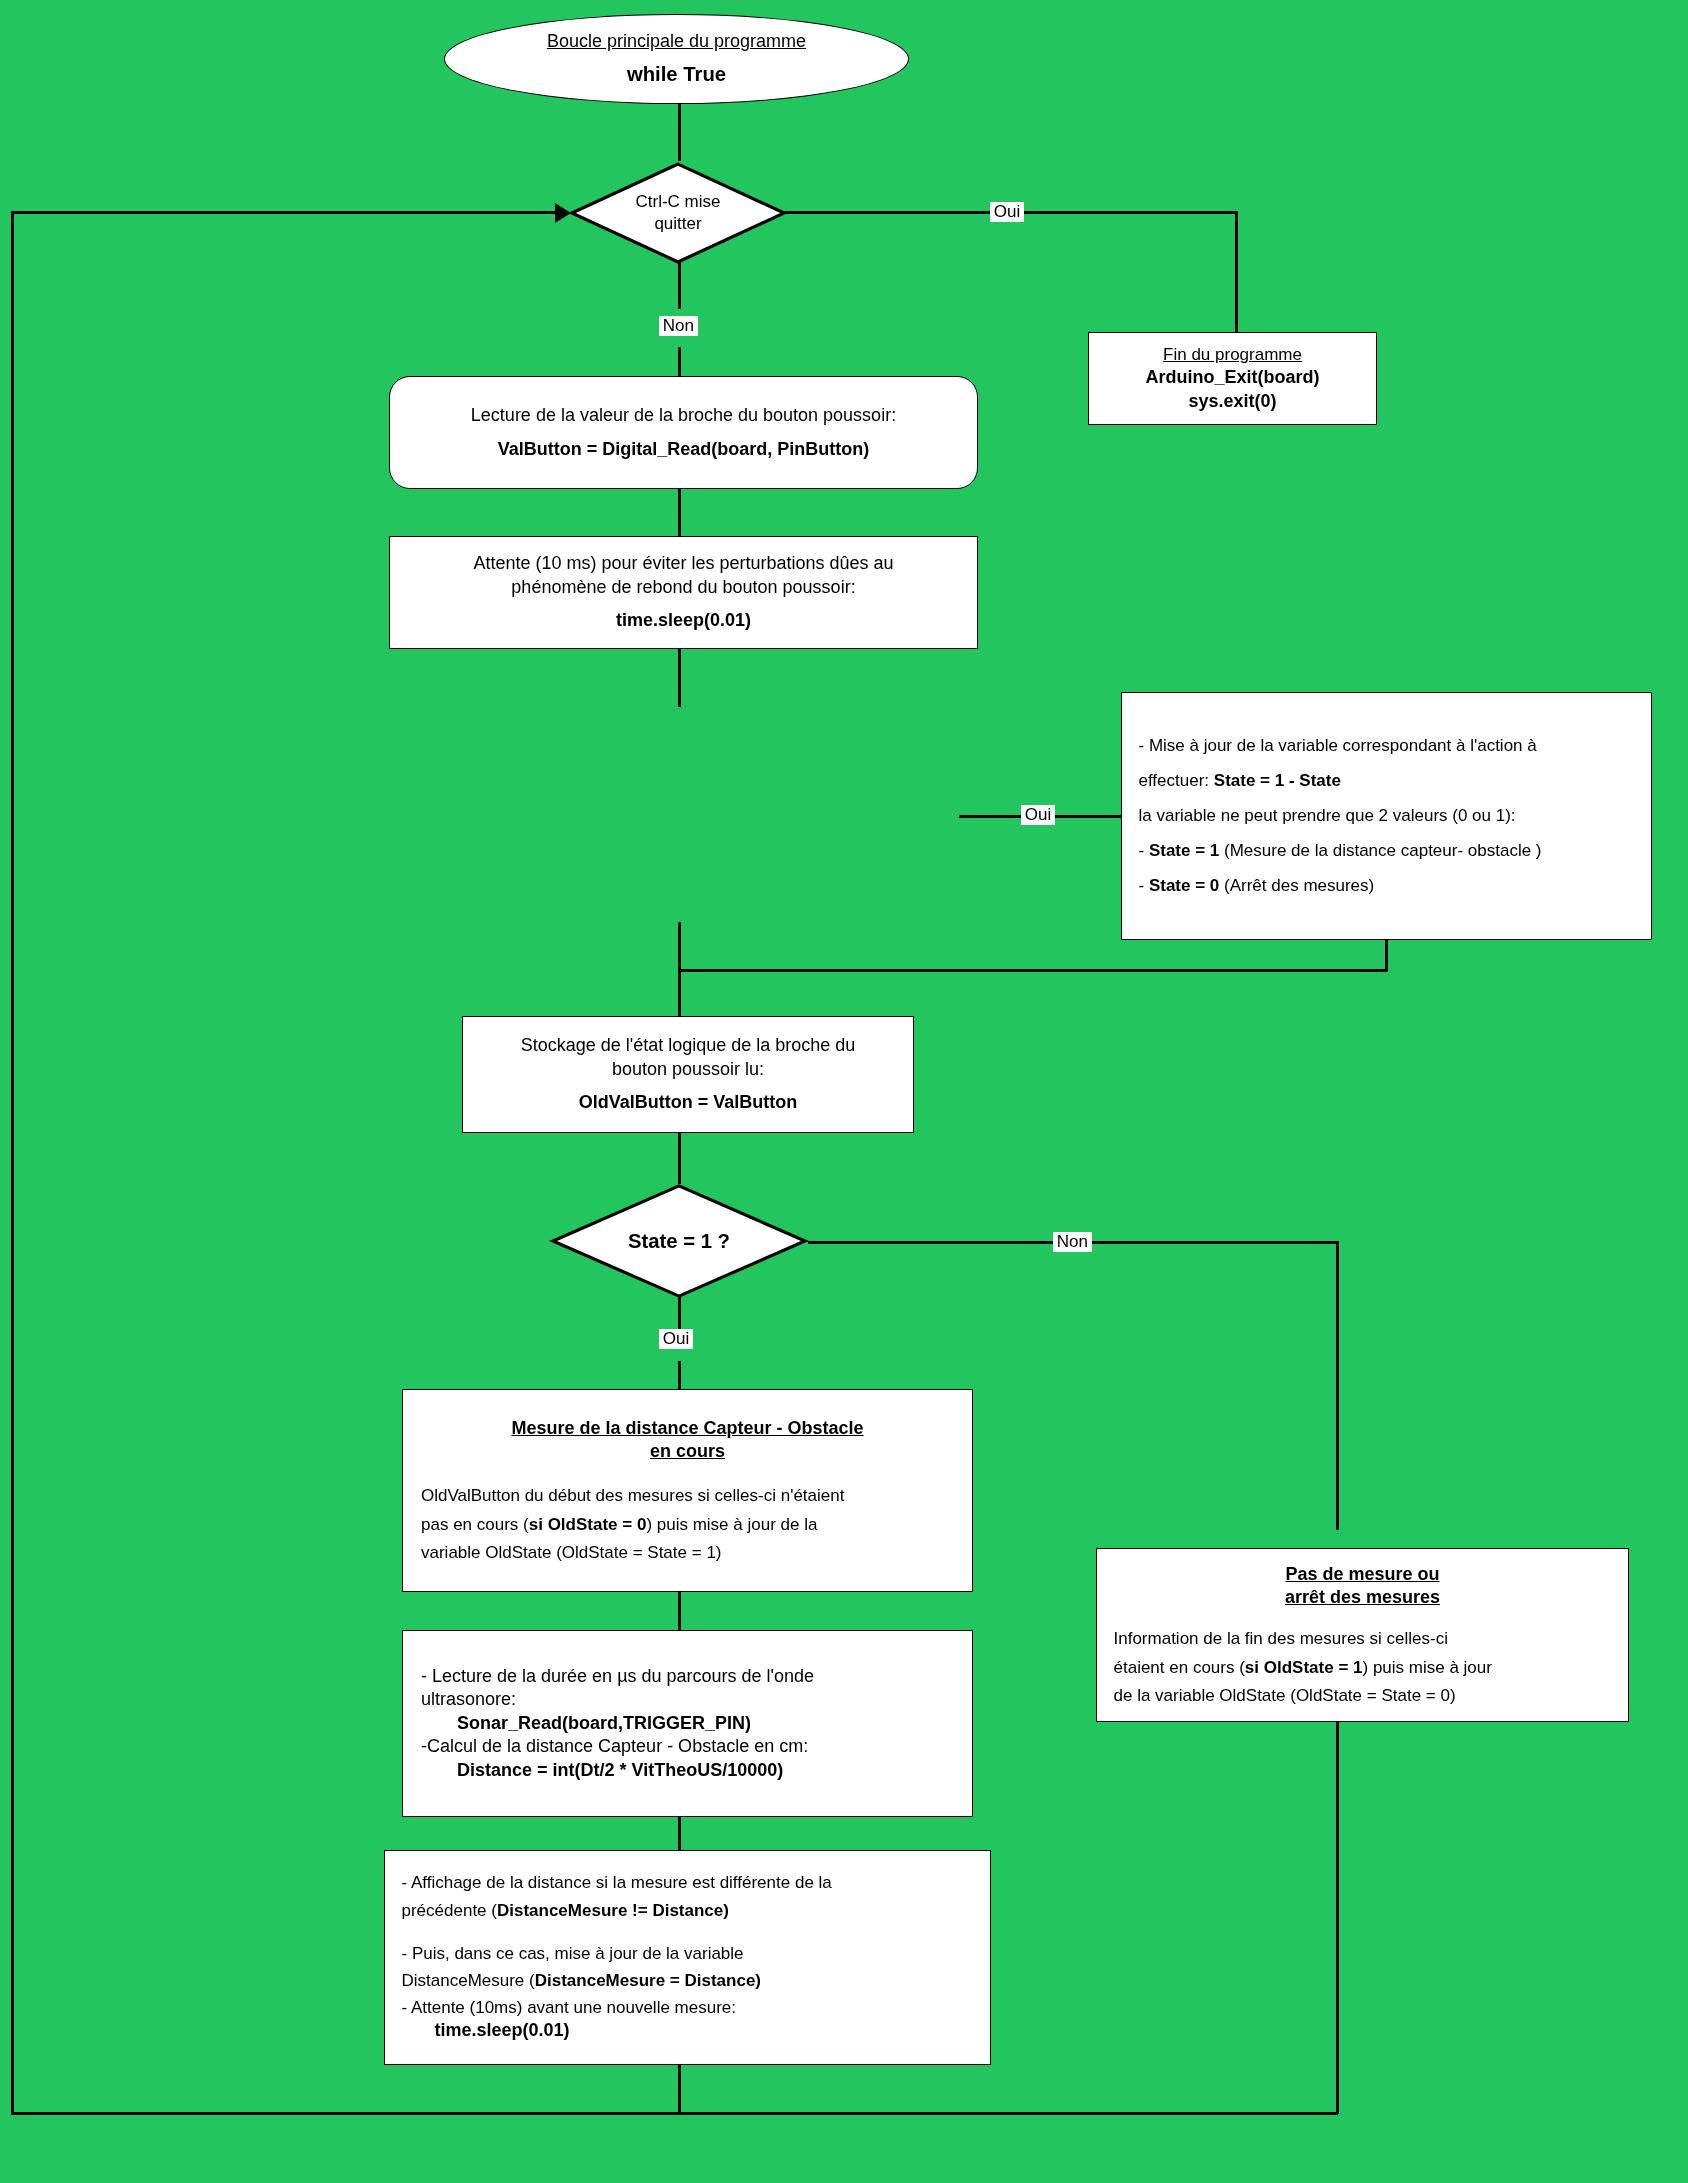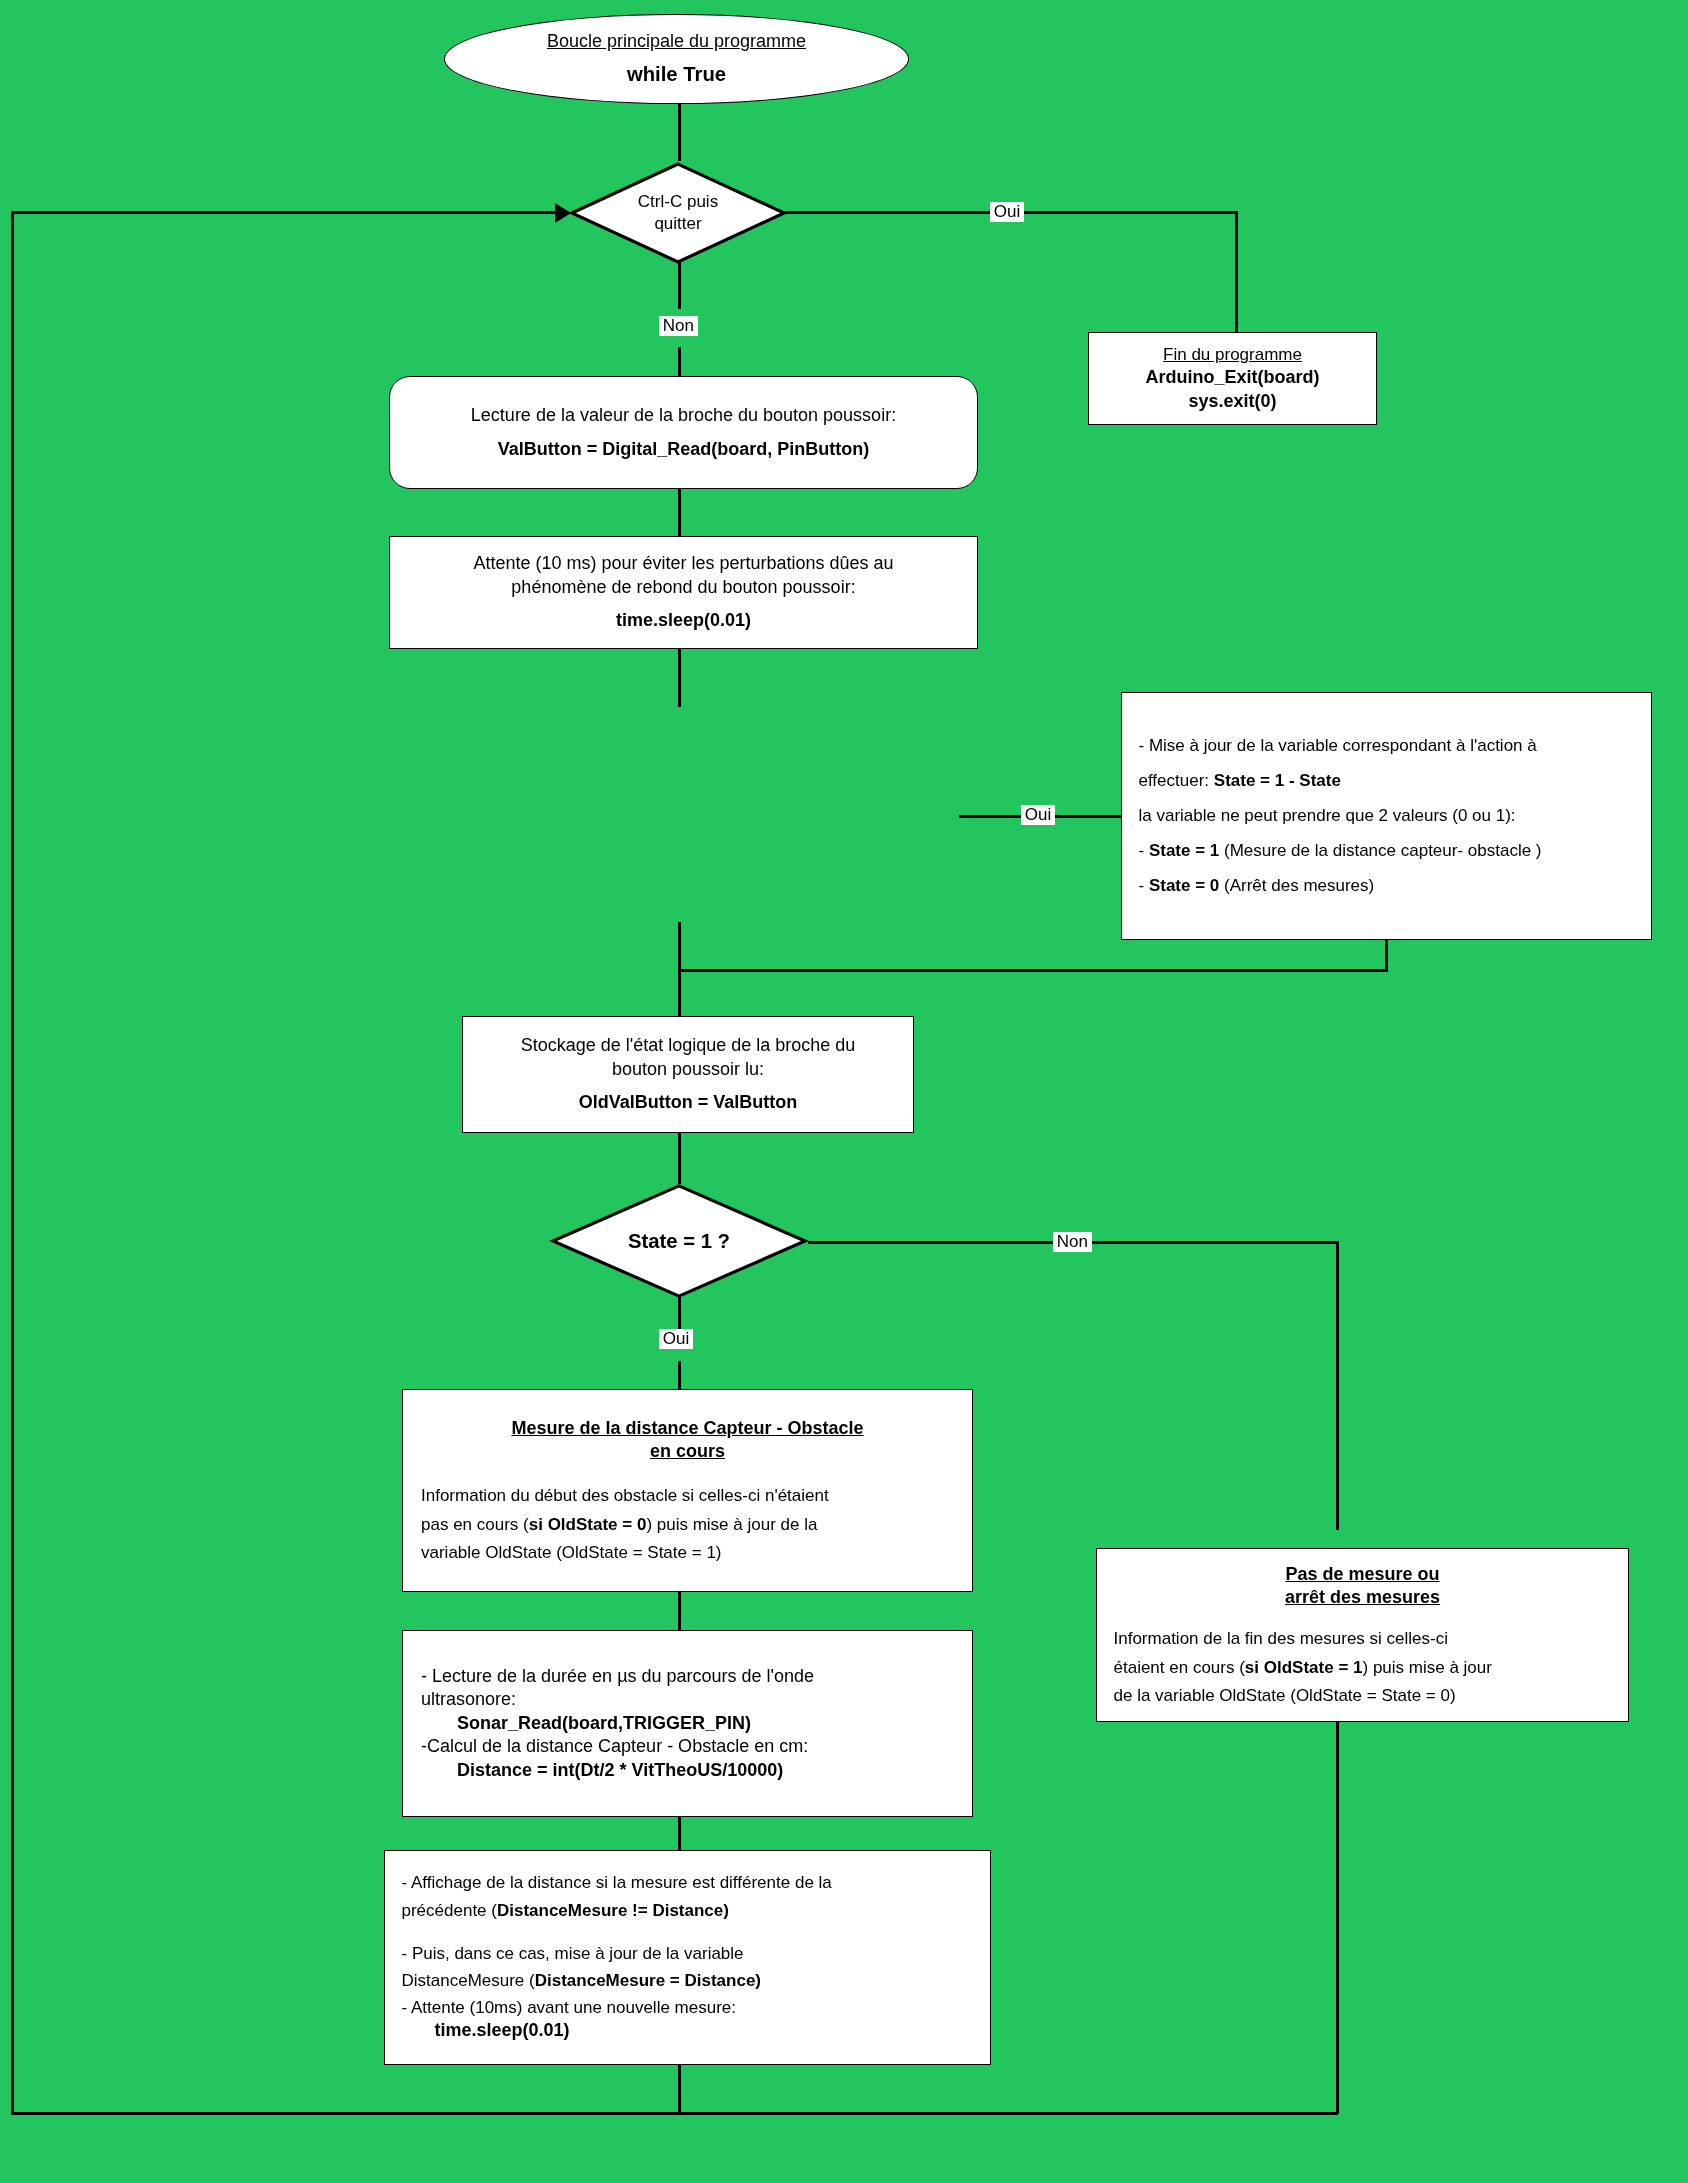--- a/index.html
+++ b/index.html
@@ -90,21 +90,21 @@
   <div class="node termnode" style="left:444px;top:14px;width:465px;height:90px;">
     <span class="tline f28 u">Boucle principale du programme</span>
     <span class="tline f32 b" style="margin-top:7.6px;">while True</span>
   </div>
 
   <div class="diamond" style="left:570px;top:162px;width:216px;height:102px;">
     <svg width="216" height="102" viewBox="0 0 340 160">
       <polygon points="170,3 337,80 170,157 3,80" fill="#ffffff" stroke="#000000" stroke-width="5"></polygon>
     </svg>
     <div class="dlabel">
-      <span class="tline f27">Ctrl-C puis</span>
+      <span class="tline f27">Ctrl-C mise</span>
       <span class="tline f27">quitter</span>
     </div>
   </div>
 
   <span class="edgelabel" style="left:990px;top:202px;">Oui</span>
   <span class="edgelabel" style="left:659px;top:316px;">Non</span>
 
   <div class="node boxnode" style="left:1088px;top:332px;width:289px;height:93px;">
     <div class="pad">
       <span class="tline f27 u c">Fin du programme</span>
@@ -162,21 +162,21 @@
   </div>
 
   <span class="edgelabel" style="left:1053px;top:1232px;">Non</span>
   <span class="edgelabel" style="left:659px;top:1329px;">Oui</span>
 
   <div class="node boxnode" style="left:402px;top:1389px;width:571px;height:203px;">
     <div class="pad" style="padding:0 18px;">
       <span class="tline f28 b u c">Mesure de la distance Capteur - Obstacle</span>
       <span class="tline f28 b u c">en cours</span>
       <div class="sp" style="height:21.6px;"></div>
-      <span class="tline f27 l" style="margin-bottom:6.3px;">Information du début des obstacle si celles-ci n'étaient</span>
+      <span class="tline f27 l" style="margin-bottom:6.3px;">OldValButton du début des mesures si celles-ci n'étaient</span>
       <span class="tline f27 l" style="margin-bottom:6.3px;"><span>pas en cours  (</span><span class="b">si OldState = 0</span><span>)  puis mise à jour de la</span></span>
       <span class="tline f27 l">variable OldState (OldState = State = 1)</span>
     </div>
   </div>
 
   <div class="node boxnode" style="left:402px;top:1630px;width:571px;height:187px;">
     <div class="pad" style="padding:0 18px;">
       <span class="tline f28 l"> - Lecture de la durée en µs du parcours de l'onde</span>
       <span class="tline f28 l">ultrasonore:</span>
       <span class="tline f28 b l" style="padding-left:36px;">Sonar_Read(board,TRIGGER_PIN)</span>

